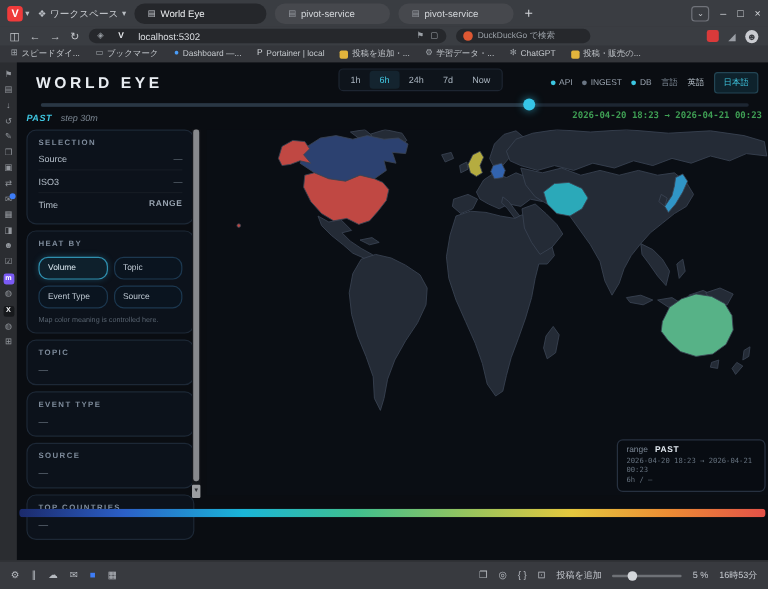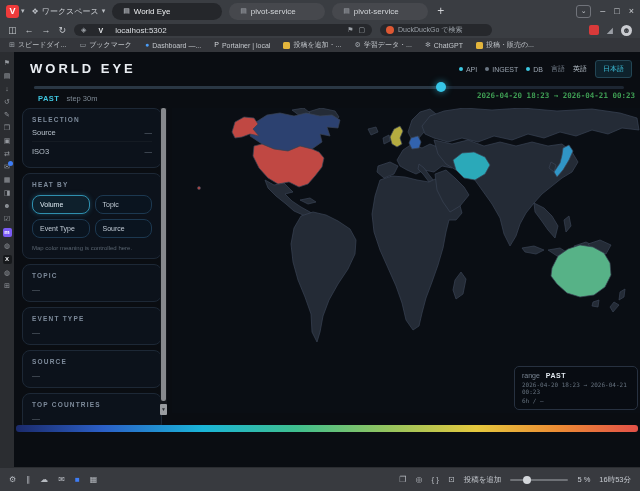--- a/index.html
+++ b/index.html
@@ -72,21 +72,21 @@
   .dot { width:4px; height:4px; border-radius:50%; }
   .dot.ok { background:#3cc7e2; } .dot.idle { background:#6b7684; }
   .lang-label { color:#7f8a96; }
   .lang-btn { color:#bac4cd; }
   .lang-btn.active { background:#0e222c; border:1px solid #234554; color:#3fc6e0; padding:3px 7px; border-radius:3px; }
 
   .tl-track { position:absolute; left:20px; right:16px; top:34px; height:3px; background:#1d2632; border-radius:2px; }
   .tl-fill { height:100%; background:#2a3online744; background:#2a3744; border-radius:2px; width:69%; }
   .tl-handle { position:absolute; top:-4px; width:10px; height:10px; border-radius:50%; background:#36c6e8;
                margin-left:-5px; box-shadow:0 0 7px rgba(54,198,232,.65); }
-  .tl-labels { position:absolute; left:24px; top:42px; font-size:7.5px; }
+  .tl-labels { position:absolute; left:8px; top:42px; font-size:7.5px;font-style:italic; }
   .tl-mode { color:#3fc6e0; font-weight:bold; letter-spacing:.5px; }
   .tl-step { color:#7d8894; margin-left:5px; }
   .tl-range { position:absolute; right:5px; top:39px; font-family:"DejaVu Sans Mono",monospace; font-size:7.5px;
               color:#3f9e54; font-weight:bold; }
 
   .sidebar { position:absolute; left:8px; top:56px; width:140px; display:flex; flex-direction:column; gap:5px; }
   .panel { background:#0c121b; border:1px solid #1d2836; border-radius:8px; padding:7px 9px; }
   .p-title { font-size:6.5px; letter-spacing:1.2px; color:#7e8b9b; font-weight:bold; }
   .sel-row { display:flex; justify-content:space-between; align-items:center; font-size:7.5px; color:#b6c0cb;
              padding:5px 0 4px; border-bottom:1px solid rgba(255,255,255,.04); }
@@ -243,20 +243,27 @@
       <span class="ps-tile purple">m</span>
       <span class="ps-ic">◍</span>
       <span class="ps-tile dark">X</span>
       <span class="ps-ic">◍</span>
       <span class="ps-ic">⊞</span>
     </div>
 
     <div class="page">
 
       <div class="app-title">WORLD EYE</div>
+      <div class="ranges">
+        <span class="range-btn">1h</span>
+        <span class="range-btn active">6h</span>
+        <span class="range-btn">24h</span>
+        <span class="range-btn">7d</span>
+        <span class="range-btn">Now</span>
+      </div>
       <div class="hdr-right">
         <span class="status">
           <span class="dot ok"></span>
           <span>API</span>
         </span>
         <span class="status">
           <span class="dot idle"></span>
           <span>INGEST</span>
         </span>
         <span class="status">
@@ -281,20 +288,24 @@
       <div class="sidebar">
         <div class="panel">
           <div class="p-title">SELECTION</div>
           <div class="sel-row">
             <span>Source</span>
             <span class="sel-val">—</span>
           </div>
           <div class="sel-row">
             <span>ISO3</span>
             <span class="sel-val">—</span>
+          </div>
+          <div class="sel-row">
+            <span>Time</span>
+            <span class="sel-val rangeval">RANGE</span>
           </div>
         </div>
 
         <div class="panel">
           <div class="p-title">HEAT BY</div>
           <div class="hb-grid">
             <div class="hb-btn active">Volume</div>
             <div class="hb-btn">Topic</div>
             <div class="hb-btn">Event Type</div>
             <div class="hb-btn">Source</div>

